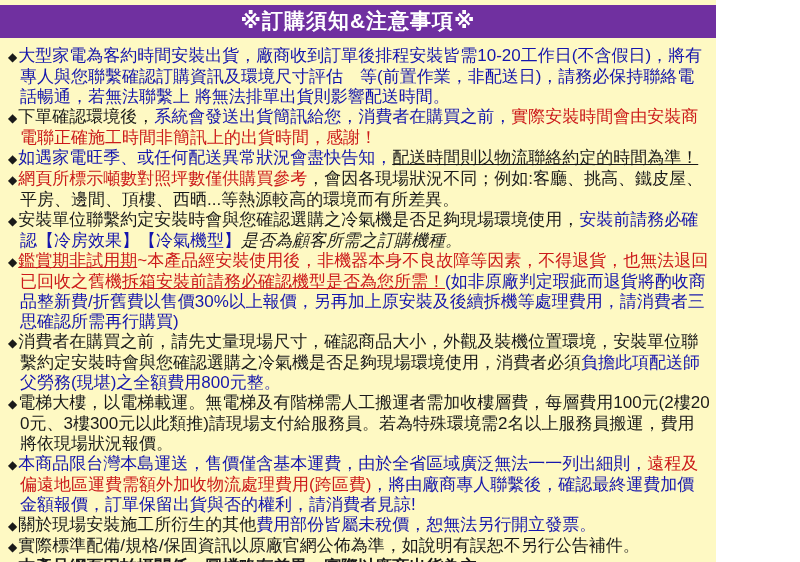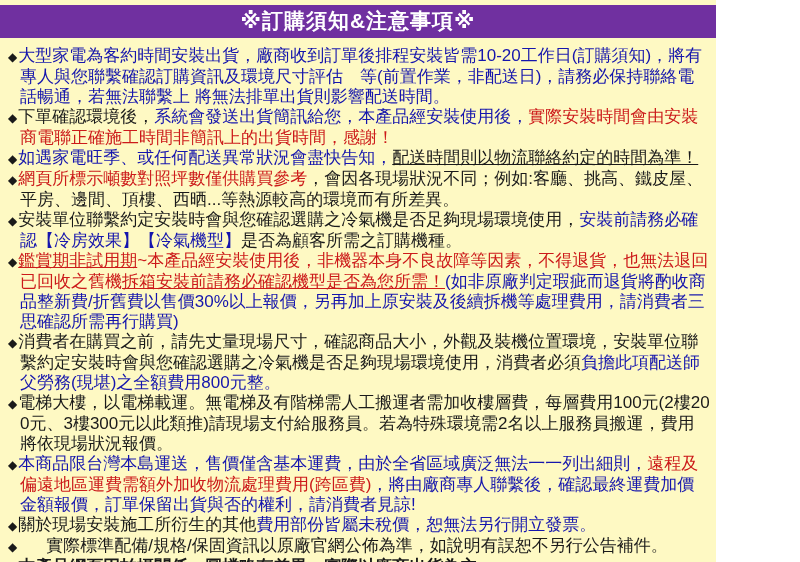--- a/index.html
+++ b/index.html
@@ -48,26 +48,26 @@
   .seg { text-indent: 0; }
 </style>
 </head>
 <body>
 
 <div class="page">
   <div class="header">
     <span class="header-title">※訂購須知&amp;注意事項※</span>
   </div>
   <div class="notices">
-      <p class="notice"><span class="bullet">◆</span><span class="seg" style="color: rgb(21, 21, 173);">大型家電為客約時間安裝出貨，廠商收到訂單後排程安裝皆需10-20工作日(訂購須知)，將有專人與您聯繫確認訂購資訊及環境尺寸評估　等(前置作業，非配送日)，請務必保持聯絡電話暢通，若無法聯繫上 將無法排單出貨則影響配送時間。</span></p>
-      <p class="notice"><span class="bullet">◆</span><span class="seg" style="color: rgb(26, 26, 26);">下單確認環境後，</span><span class="seg" style="color: rgb(21, 21, 173);">系統會發送出貨簡訊給您，本產品經安裝使用後，</span><span class="seg" style="color: rgb(204, 26, 26);">實際安裝時間會由安裝商電聯正確施工時間非簡訊上的出貨時間，感謝！</span></p>
+      <p class="notice"><span class="bullet">◆</span><span class="seg" style="color: rgb(21, 21, 173);">大型家電為客約時間安裝出貨，廠商收到訂單後排程安裝皆需10-20工作日(不含假日)，將有專人與您聯繫確認訂購資訊及環境尺寸評估　等(前置作業，非配送日)，請務必保持聯絡電話暢通，若無法聯繫上 將無法排單出貨則影響配送時間。</span></p>
+      <p class="notice"><span class="bullet">◆</span><span class="seg" style="color: rgb(26, 26, 26);">下單確認環境後，</span><span class="seg" style="color: rgb(21, 21, 173);">系統會發送出貨簡訊給您，消費者在購買之前，</span><span class="seg" style="color: rgb(204, 26, 26);">實際安裝時間會由安裝商電聯正確施工時間非簡訊上的出貨時間，感謝！</span></p>
       <p class="notice"><span class="bullet">◆</span><span class="seg" style="color: rgb(21, 21, 173);">如遇家電旺季、或任何配送異常狀況會盡快告知，</span><span class="seg" style="color: rgb(26, 26, 26); text-decoration: underline;">配送時間則以物流聯絡約定的時間為準！</span></p>
       <p class="notice"><span class="bullet">◆</span><span class="seg" style="color: rgb(204, 26, 26);">網頁所標示噸數對照坪數僅供購買參考</span><span class="seg" style="color: rgb(26, 26, 26);">，會因各現場狀況不同；例如:客廳、挑高、鐵皮屋、平房、邊間、頂樓、西晒...等熱源較高的環境而有所差異。</span></p>
-      <p class="notice"><span class="bullet">◆</span><span class="seg" style="color: rgb(26, 26, 26);">安裝單位聯繫約定安裝時會與您確認選購之冷氣機是否足夠現場環境使用，</span><span class="seg" style="color: rgb(21, 21, 173);">安裝前請務必確認【冷房效果】【冷氣機型】</span><span class="seg" style="color: rgb(26, 26, 26);">是否為顧客所需之訂購機種。</span></p>
+      <p class="notice"><span class="bullet">◆</span><span class="seg" style="color: rgb(26, 26, 26);">安裝單位聯繫約定安裝時會與您確認選購之冷氣機是否足夠現場環境使用，</span><span class="seg" style="color: rgb(21, 21, 173);">安裝前請務必確認【冷房效果】【冷氣機型】</span><span class="seg" style="color: rgb(26, 26, 26); font-style: italic;">是否為顧客所需之訂購機種。</span></p>
       <p class="notice"><span class="bullet">◆</span><span class="seg" style="color: rgb(204, 26, 26); text-decoration: underline;">鑑賞期非試用期</span><span class="seg" style="color: rgb(204, 26, 26);">~本產品經安裝使用後，非機器本身不良故障等因素，不得退貨，也無法退回已回收之舊機</span><span class="seg" style="color: rgb(204, 26, 26); text-decoration: underline;">拆箱安裝前請務必確認機型是否為您所需！</span><span class="seg" style="color: rgb(21, 21, 173);">(如非原廠判定瑕疵而退貨將酌收商品整新費/折舊費以售價30%以上報價，另再加上原安裝及後續拆機等處理費用，請消費者三思確認所需再行購買)</span></p>
       <p class="notice"><span class="bullet">◆</span><span class="seg" style="color: rgb(26, 26, 26);">消費者在購買之前，請先丈量現場尺寸，確認商品大小，外觀及裝機位置環境，安裝單位聯繫約定安裝時會與您確認選購之冷氣機是否足夠現場環境使用，消費者必須</span><span class="seg" style="color: rgb(21, 21, 173);">負擔此項配送師父勞務(現堪)之全額費用800元整。</span></p>
       <p class="notice"><span class="bullet">◆</span><span class="seg" style="color: rgb(26, 26, 26);">電梯大樓，以電梯載運。無電梯及有階梯需人工搬運者需加收樓層費，每層費用100元(2樓200元、3樓300元以此類推)請現場支付給服務員。若為特殊環境需2名以上服務員搬運，費用將依現場狀況報價。</span></p>
       <p class="notice"><span class="bullet">◆</span><span class="seg" style="color: rgb(21, 21, 173); text-align: right;">本商品限台灣本島運送，售價僅含基本運費，由於全省區域廣泛無法一一列出細則，</span><span class="seg" style="color: rgb(204, 26, 26);">遠程及偏遠地區運費需額外加收物流處理費用(跨區費)</span><span class="seg" style="color: rgb(21, 21, 173);">，將由廠商專人聯繫後，確認最終運費加價金額報價，訂單保留出貨與否的權利，請消費者見諒!</span></p>
       <p class="notice"><span class="bullet">◆</span><span class="seg" style="color: rgb(26, 26, 26);">關於現場安裝施工所衍生的其他</span><span class="seg" style="color: rgb(21, 21, 173);">費用部份皆屬未稅價，恕無法另行開立發票。</span></p>
-      <p class="notice"><span class="bullet">◆</span><span class="seg" style="color: rgb(26, 26, 26); margin-left: 28px;">實際標準配備/規格/保固資訊以原廠官網公佈為準，如說明有誤恕不另行公告補件。</span></p>
+      <p class="notice"><span class="bullet">◆</span><span class="seg" style="color: rgb(26, 26, 26);">實際標準配備/規格/保固資訊以原廠官網公佈為準，如說明有誤恕不另行公告補件。</span></p>
       <p class="notice"><span class="bullet">◆</span><span class="seg" style="color: rgb(26, 26, 26); font-weight: bold;">本產品網頁因拍攝關係，圖檔略有差異，實際以廠商出貨為主。</span></p>
     </div>
 </div>
 
 </body></html>

